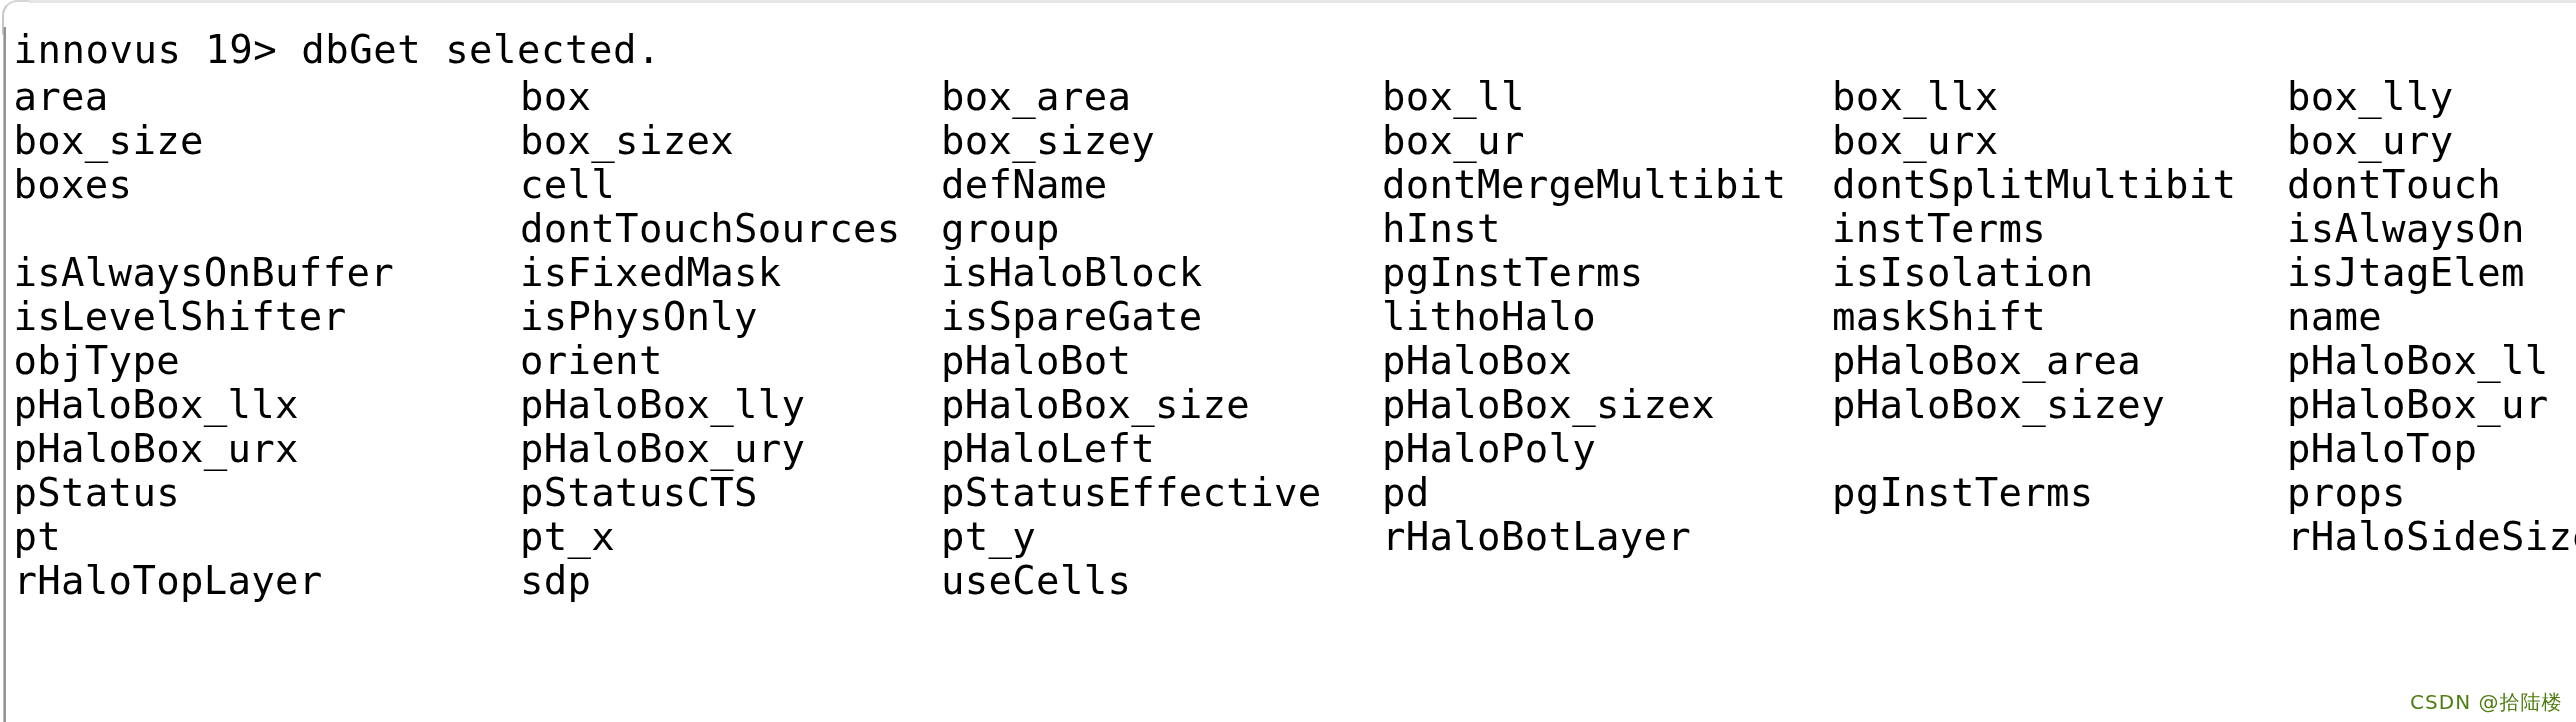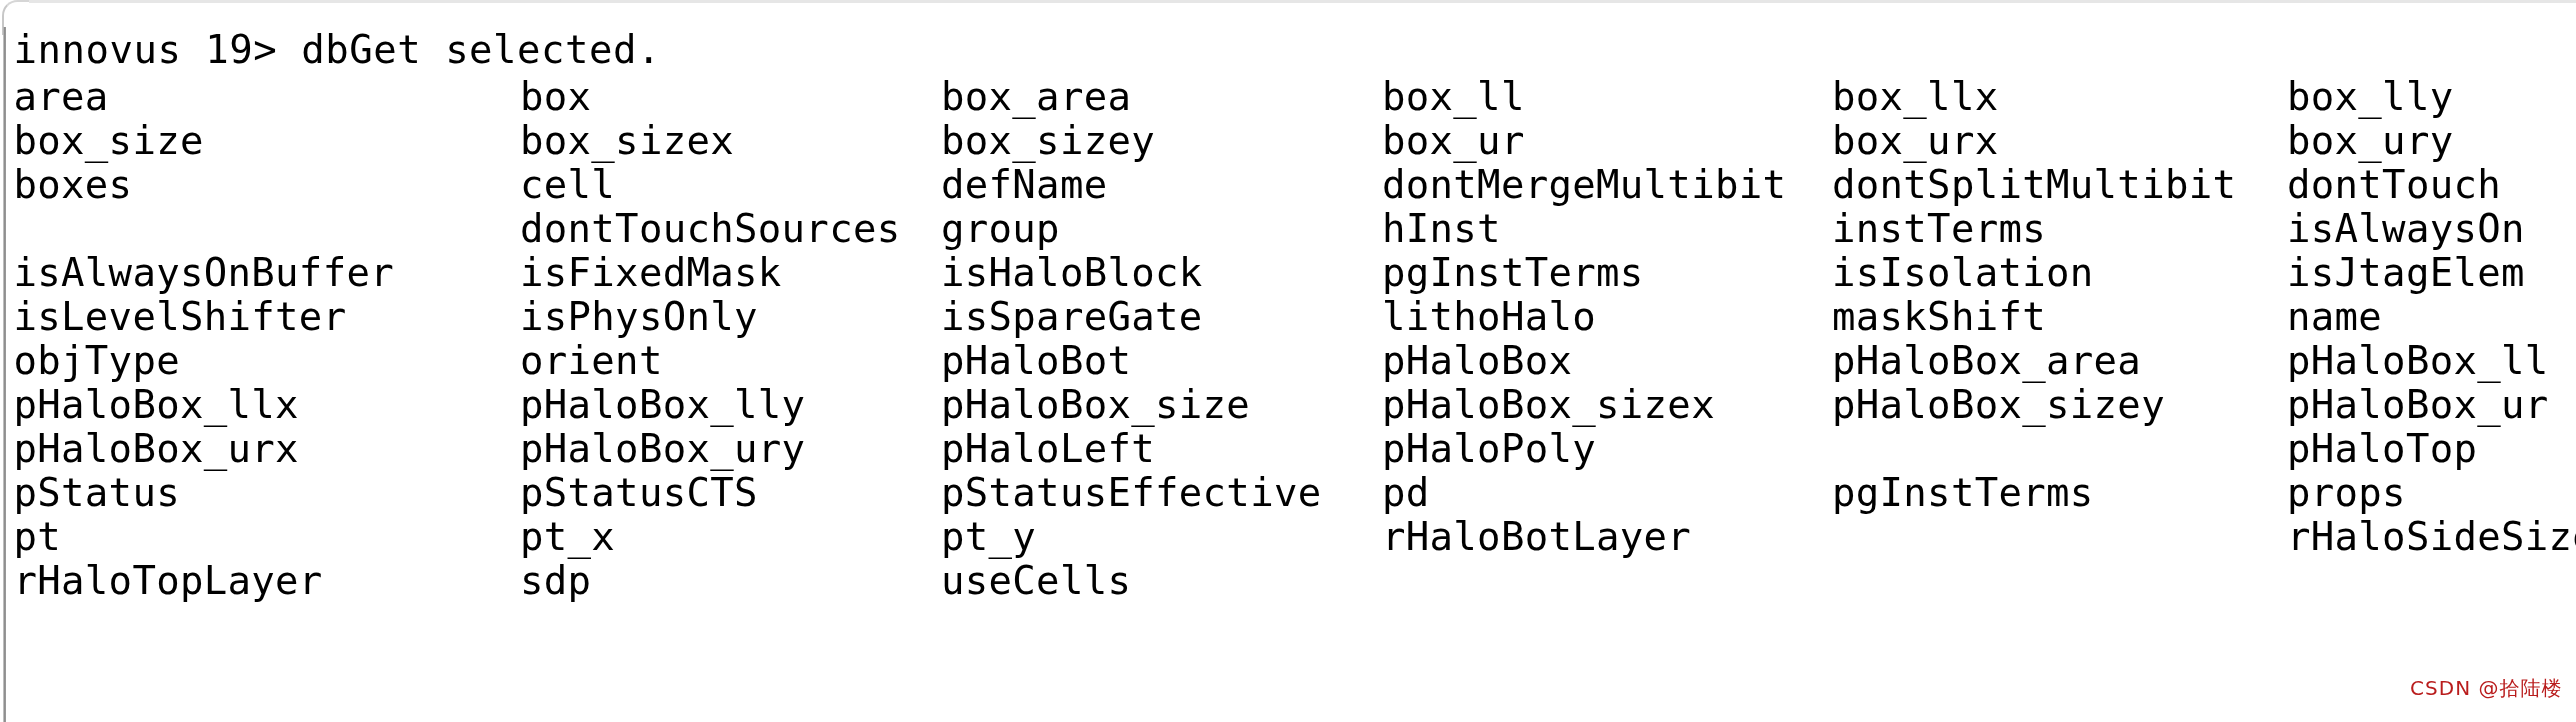--- a/index.html
+++ b/index.html
@@ -93,24 +93,24 @@
   .c1 { left: 520px;  }
   .c2 { left: 941px; text-align: center;  }
   .c3 { left: 1382px; }
   .c4 { left: 1832px; }
   .c5 { left: 2287px; }
 
   
   #csdn-watermark {
     position: absolute;
     right: 13.5px;
-    bottom: 21px;
+    bottom: 7px;
     font-family: "DejaVu Sans", "Liberation Sans", sans-serif;
     font-size: 20px;
-    color: #b91c1c;
+    color: #4d7c0f;
     letter-spacing: 1px;
     user-select: none;
   }
 </style>
 </head>
 <body>
 
 <div id="console-window">
 
   <div id="window-top-corner"></div>

